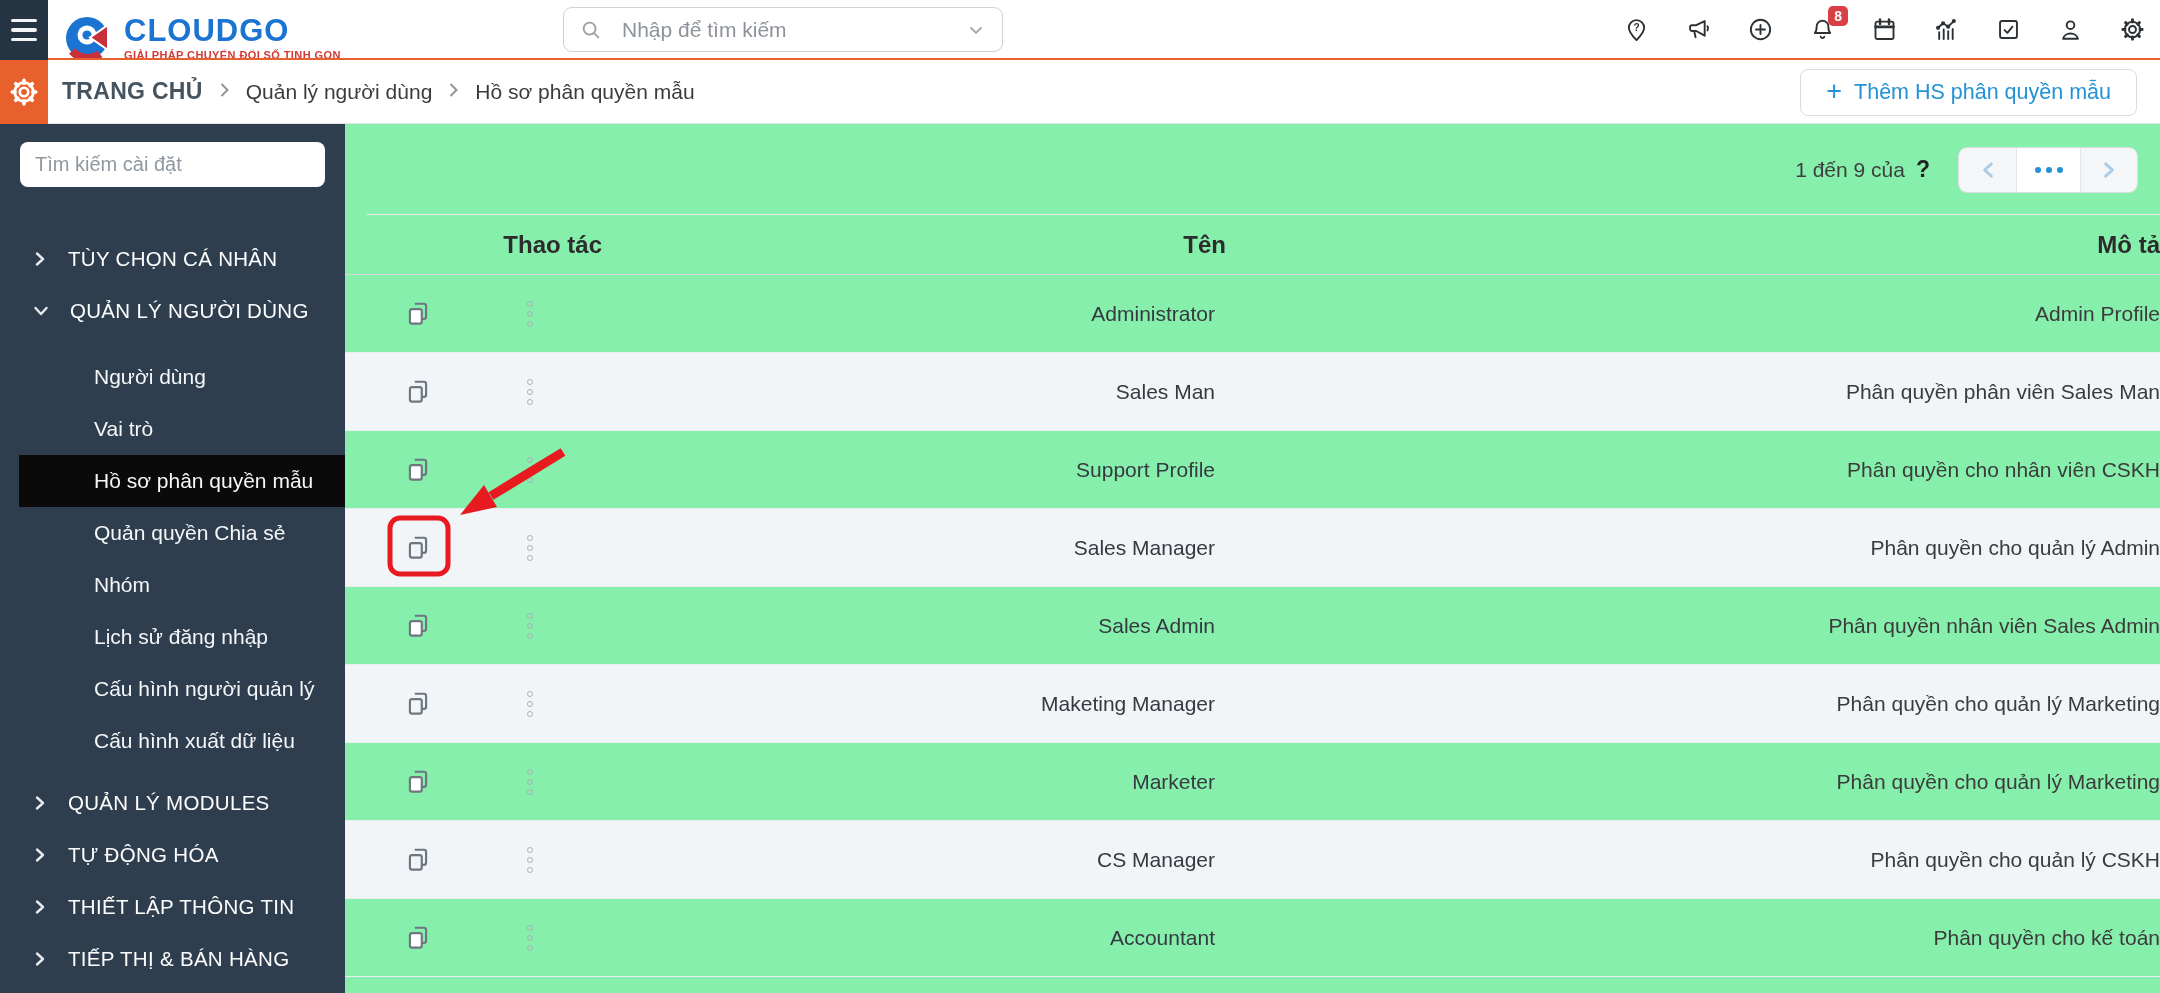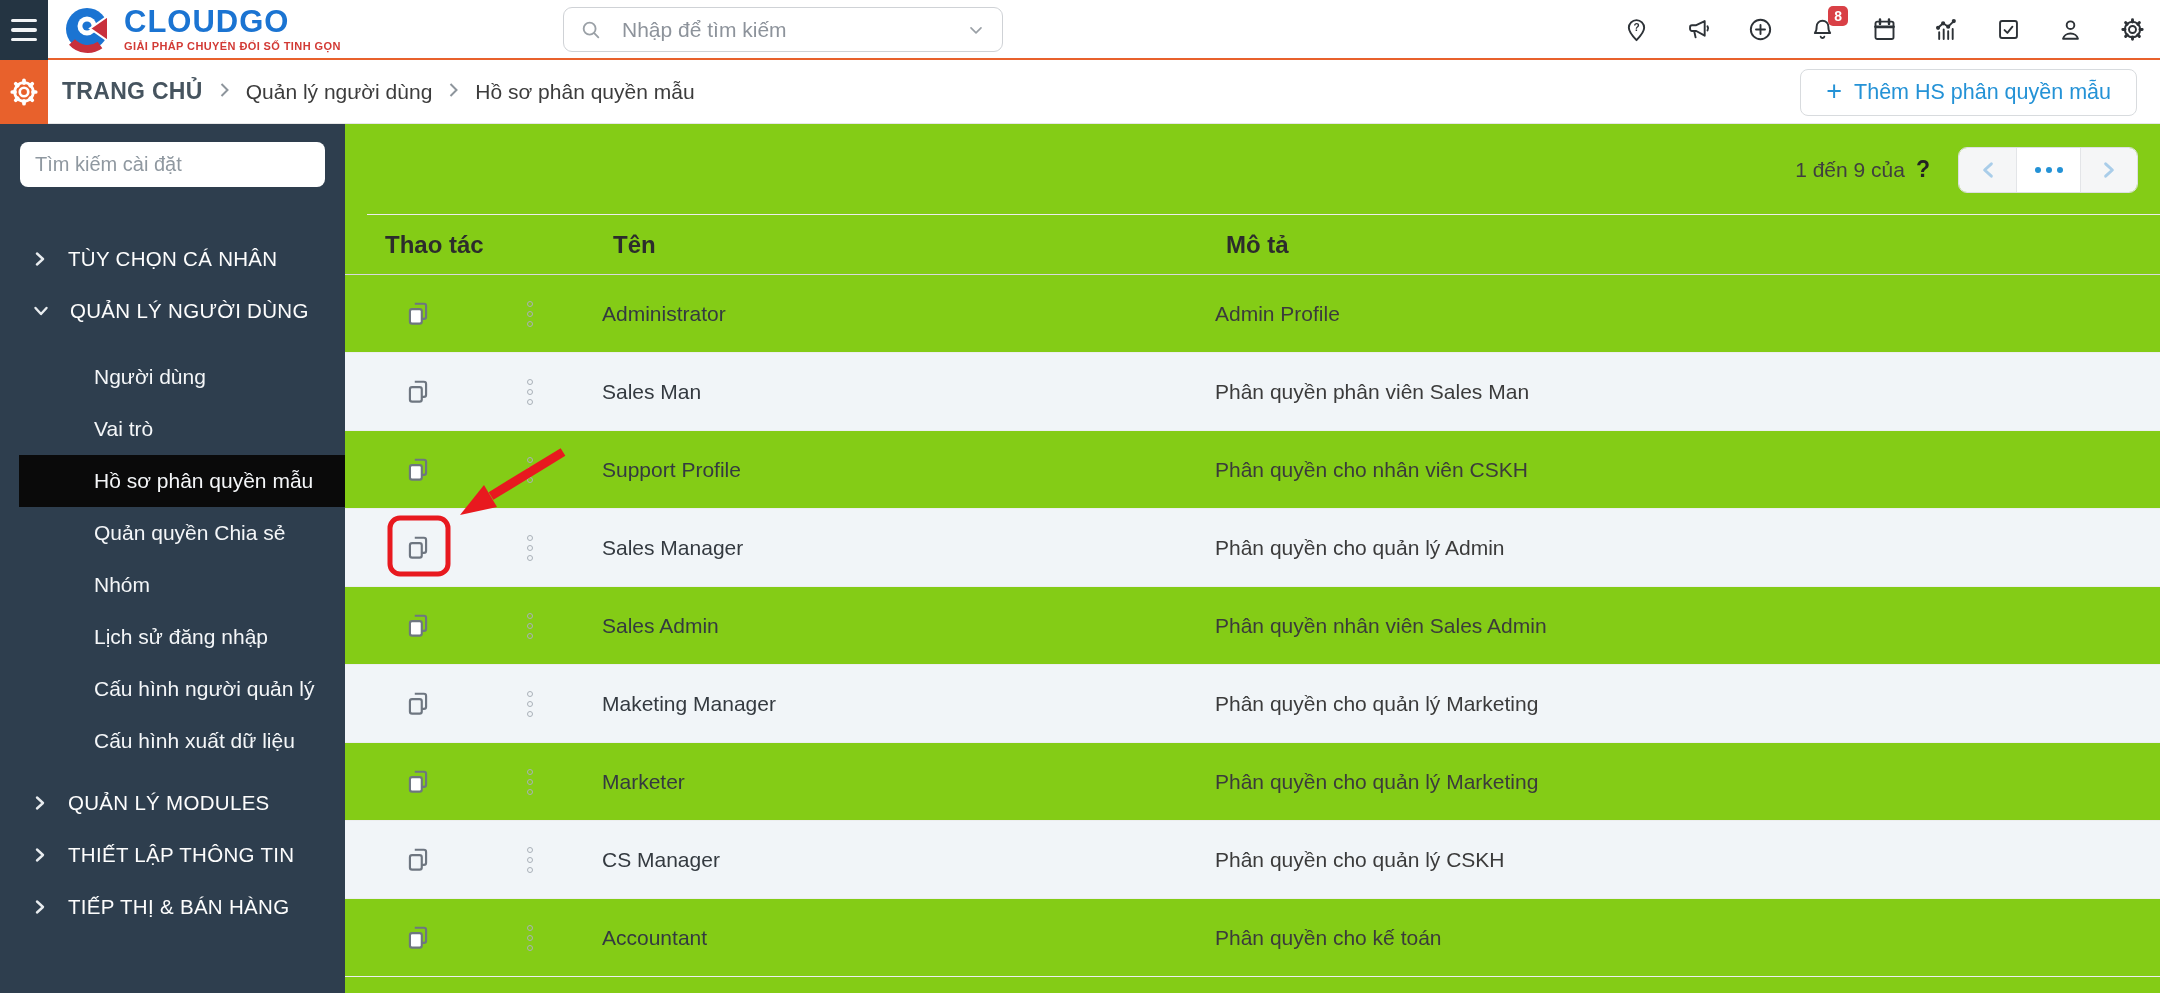--- a/index.html
+++ b/index.html
@@ -8,21 +8,21 @@
 
   
   .rail { position:absolute; left:0; top:0; width:48px; z-index:30; }
   .hamburger { width:48px; height:60px; background:#243442; display:flex; flex-direction:column; justify-content:center; align-items:center; gap:6px; cursor:pointer; }
   .hamburger span { display:block; width:26px; height:3.5px; background:#f2f4f6; border-radius:2px; }
   .gear-tile { width:48px; height:64px; background:#e8612c; display:flex; align-items:center; justify-content:center; }
 
   
   .topbar { position:relative; height:60px; background:#fff; padding-left:48px; }
   .orange-line { position:absolute; left:48px; right:0; bottom:0; height:2px; background:#e8612c; }
-  .logo { position:absolute; left:62px; top:3px; display:flex; align-items:center; gap:10px; cursor:pointer; }
+  .logo { position:absolute; left:62px; top:12px; display:flex; align-items:center; gap:10px; cursor:pointer; }
   .logo-text .brand { font-size:31px; font-weight:800; color:#1b74d2; letter-spacing:1px; line-height:1; }
   .logo-text .tagline { font-size:11px; font-weight:700; color:#d23a35; letter-spacing:.4px; margin-top:3px; }
 
   .global-search { position:absolute; left:563px; top:7px; width:440px; height:45px; border:1px solid #cfd2d6; border-radius:9px; display:flex; align-items:center; padding:0 16px; gap:20px; background:#fff; cursor:text; }
   .global-search .ph { font-size:21px; color:#8d939b; flex:1; }
 
   .top-icons { position:absolute; right:14px; top:0; height:58px; display:flex; align-items:center; gap:34px; }
   .tico { position:relative; width:28px; height:28px; display:flex; align-items:center; justify-content:center; background:none; border:none; cursor:pointer; }
   .tico svg { stroke:#2d3237; fill:none; stroke-width:1.7; stroke-linecap:round; stroke-linejoin:round; }
   .badge { position:absolute; top:-9px; right:-12px; background:#d94046; color:#fff; font-size:14px; font-weight:700; padding:2px 6px; border-radius:5px; line-height:1.15; }
@@ -44,21 +44,21 @@
   .side-search { display:block; width:305px; height:45px; margin:18px 20px 0; border:none; border-radius:8px; padding:0 15px; font-size:20px; font-family:inherit; color:#be185d; background:#fff; }
   .side-search::placeholder { color:#8f98a0; }
   .side-nav { margin-top:46px; }
   .side-section { height:52px; display:flex; align-items:center; padding-left:33px; gap:21px; color:#fdfdfd; font-size:20.5px; letter-spacing:.3px; cursor:pointer; }
   .side-section svg { stroke:#e8ecef; fill:none; stroke-width:2.4; stroke-linecap:round; stroke-linejoin:round; }
   .side-children { margin:14px 0 10px;padding-left:19px; }
   .side-child { height:52px; display:flex; align-items:center; padding-left:75px; color:#f4f6f8; font-size:21px; cursor:pointer; }
   .side-child.active { background:#0a0a0a; }
 
   
-  .main { flex:1; background:#84cc16; position:relative; }
+  .main { flex:1; background:#86efac; position:relative;text-align:right; }
   .pagerow { height:91px; display:flex; align-items:center; justify-content:flex-end; padding-right:22px; }
   .pagerow-divider { position:absolute; top:90px; left:22px; right:0; height:1px; background:#ececec; }
   .page-label { font-size:21px; color:#3f3f3f; }
   .page-help { font-size:23px; font-weight:700; color:#222; margin-left:11px; cursor:pointer; }
   .pager { display:flex; margin-left:28px; border:1px solid #dcdfe2; border-radius:9px; overflow:hidden; height:46px; }
   .pager button { border:none; background:#f5f6f7; width:57px; display:flex; align-items:center; justify-content:center; cursor:pointer; }
   .pager button + button { border-left:1px solid #e3e5e8; }
   .pager .pg-mid { background:#fff; width:64px; gap:5px; }
   .pager .dot { width:6px; height:6px; border-radius:50%; background:#2492d6; }
   .pager svg { stroke:#a9cde9; fill:none; stroke-width:2.6; stroke-linecap:round; stroke-linejoin:round; }
@@ -246,20 +246,26 @@
       <div class="side-section">
         <svg width="14" height="16" viewBox="0 0 12 16">
             <polyline points="3,2.5 9,8 3,13.5"></polyline>
           </svg>
         <span>QUẢN LÝ MODULES</span>
       </div>
       <div class="side-section">
         <svg width="14" height="16" viewBox="0 0 12 16">
             <polyline points="3,2.5 9,8 3,13.5"></polyline>
           </svg>
+        <span>TỰ ĐỘNG HÓA</span>
+      </div>
+      <div class="side-section">
+        <svg width="14" height="16" viewBox="0 0 12 16">
+            <polyline points="3,2.5 9,8 3,13.5"></polyline>
+          </svg>
         <span>THIẾT LẬP THÔNG TIN</span>
       </div>
       <div class="side-section">
         <svg width="14" height="16" viewBox="0 0 12 16">
             <polyline points="3,2.5 9,8 3,13.5"></polyline>
           </svg>
         <span>TIẾP THỊ &amp; BÁN HÀNG</span>
       </div>
     </nav>
   </aside>

